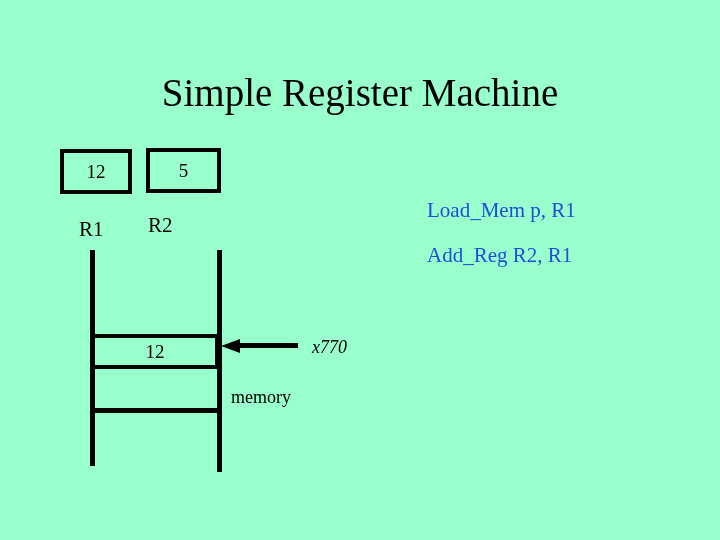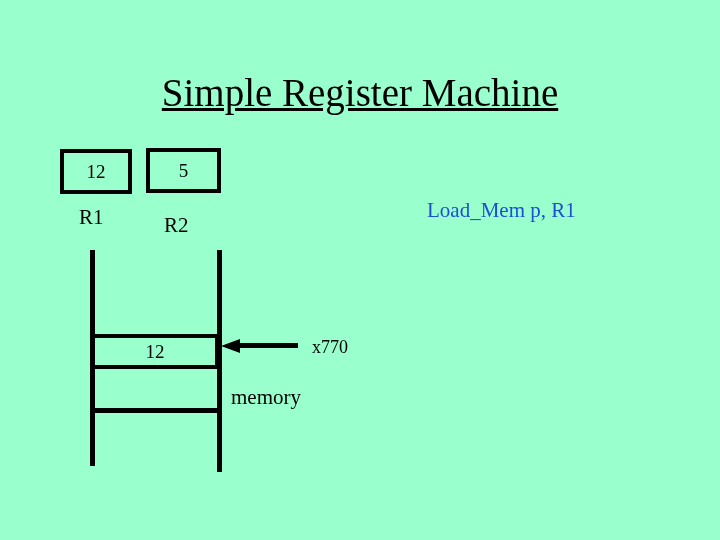--- a/index.html
+++ b/index.html
@@ -25,21 +25,20 @@
     position: absolute;
     left: 0;
     top: 70px;
     width: 720px;
     text-align: center;
     font-size: 39px;
     line-height: 46px;
     color: #000000;
     white-space: nowrap;
     letter-spacing: 0px;
-    text-decoration: underline;
   }
 
   
   .reg-box {
     position: absolute;
     border: 4px solid #000000;
     background: #99ffcc;
     box-sizing: border-box;
     font-size: 19px;
     line-height: 1;
@@ -61,22 +60,22 @@
     height: 45px;
   }
 
   .reg-label {
     position: absolute;
     font-size: 21px;
     line-height: 26px;
     color: #000000;
     white-space: nowrap;
   }
-  #reg-label-r1 { left: 79px;  top: 204px; }
-  #reg-label-r2 { left: 164px; top: 212px; }
+  #reg-label-r1 { left: 79px;  top: 216px; }
+  #reg-label-r2 { left: 148px; top: 212px; }
 
   
   #memory-diagram {
     position: absolute;
     left: 0;
     top: 0;
     width: 720px;
     height: 540px;
     pointer-events: none;
   }
@@ -101,26 +100,27 @@
 
   
   #memory-address-label {
     position: absolute;
     left: 312px;
     top: 336px;
     font-size: 18px;
     line-height: 22px;
     color: #000000;
     white-space: nowrap;
+    font-style: italic;
   }
   #memory-caption {
     position: absolute;
     left: 231px;
     top: 384px;
-    font-size: 21px;
+    font-size: 18px;
     line-height: 26px;
     color: #000000;
     white-space: nowrap;
     font-family: Liberation Serif, serif;
   }
 
   
   #instruction-list {
     position: absolute;
     left: 427px;
@@ -171,15 +171,16 @@
   <div id="memory-cell-value">
     <span>12</span>
   </div>
 
   <div id="memory-address-label">x770</div>
 
   <div id="memory-caption">memory</div>
 
   <div id="instruction-list">
     <div class="instruction-item">Load_Mem p, R1</div>
+    <div class="instruction-item">Add_Reg R2, R1</div>
   </div>
 
 </div>
 
 </body></html>

